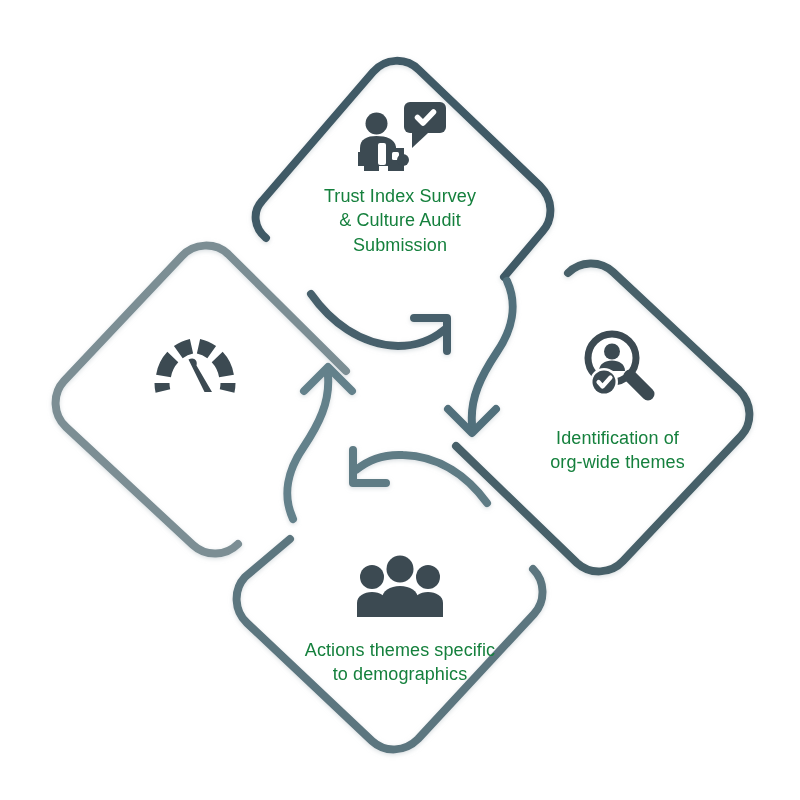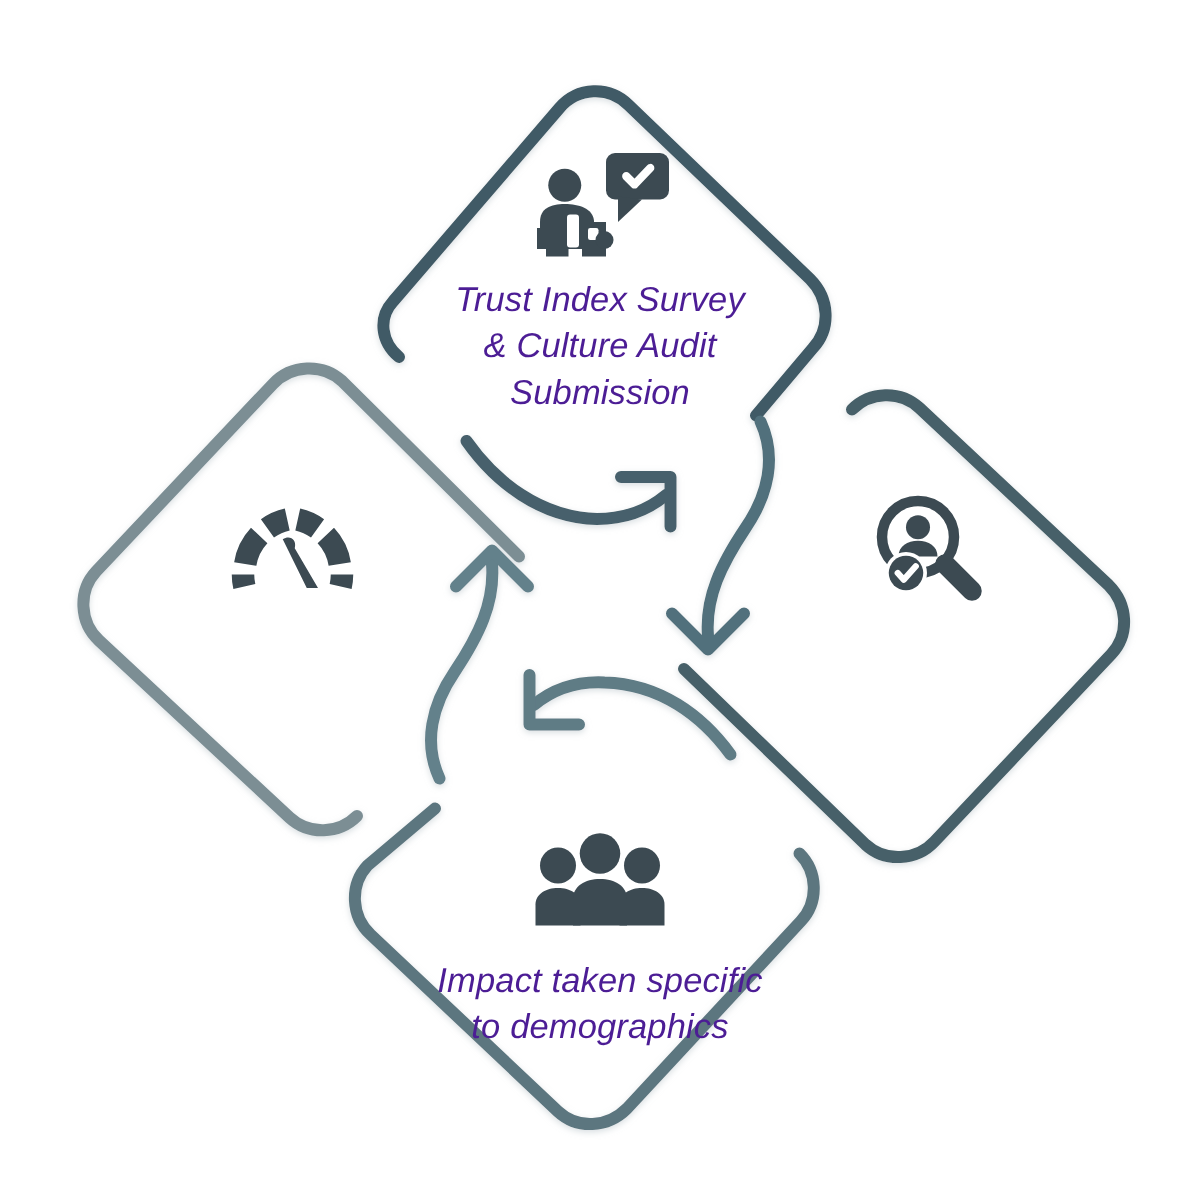--- a/index.html
+++ b/index.html
@@ -25,27 +25,26 @@
     top: 0;
     width: 800px;
     height: 800px;
   }
   .node {
     position: absolute;
     text-align: center;
     color: #2e3a42;
   }
   .node-label {
-    font-size: 23px;
+    font-size: 18px;
     line-height: 1.35;
     letter-spacing: 0.1px;
-    color: #4c1d95;
+    color: #15803d;
     white-space: pre-line;
     font-weight: 400;
-    font-style: italic;
   }
   .node-icon {
     display: block;
     margin: 0 auto;
   }
 
   
   #node-top      { left: 290px; top: 100px;  width: 220px; }
   #node-right    { left: 505px; top: 330px;  width: 225px; }
   #node-bottom   { left: 290px; top: 550px;  width: 220px; }
@@ -170,39 +169,41 @@
 
           <circle cx="33" cy="21.5" r="8"></circle>
           <path d="M20 41 C20 34, 26 30.5, 33 30.5 C40 30.5, 46 34, 46 41 Z"></path>
 
           <circle cx="25" cy="52" r="14" fill="#ffffff"></circle>
           <circle cx="25" cy="52" r="11.5"></circle>
           <path d="M19.5 52 l4 4.5 l8 -9" fill="none" stroke="#ffffff" stroke-width="4.2" stroke-linecap="round" stroke-linejoin="round"></path>
         </g>
       </svg>
     </div>
+    <div class="node-label">Identification of
+org-wide themes</div>
   </div>
 
   <div class="node" id="node-bottom">
     <div class="icon-wrap">
       <svg class="node-icon" width="90" height="64" viewBox="0 0 90 64">
         <g fill="#3c4a52">
 
           <circle cx="17" cy="22" r="12"></circle>
           <path d="M2 62 L2 48 C2 41, 9 37, 17 37 C25 37, 32 41, 32 48 L32 62 Z"></path>
 
           <circle cx="73" cy="22" r="12"></circle>
           <path d="M58 62 L58 48 C58 41, 65 37, 73 37 C81 37, 88 41, 88 48 L88 62 Z"></path>
 
           <circle cx="45" cy="14" r="13.5"></circle>
           <path d="M27 62 L27 44 C27 36, 35 31, 45 31 C55 31, 63 36, 63 44 L63 62 Z"></path>
         </g>
       </svg>
     </div>
-    <div class="node-label">Impact taken specific
+    <div class="node-label">Actions themes specific
 to demographics</div>
   </div>
 
   <div class="node" id="node-left">
     <div class="icon-wrap">
       <svg class="node-icon" width="90" height="64" viewBox="0 0 90 64">
         <g fill="none" stroke="#3c4a52" stroke-width="15">
 
           <path d="M 12.9 56.0 A 36 36 0 0 1 12.0 48.0"></path>
           <path d="M 13.5 41.0 A 36 36 0 0 1 22.8 22.0"></path>

